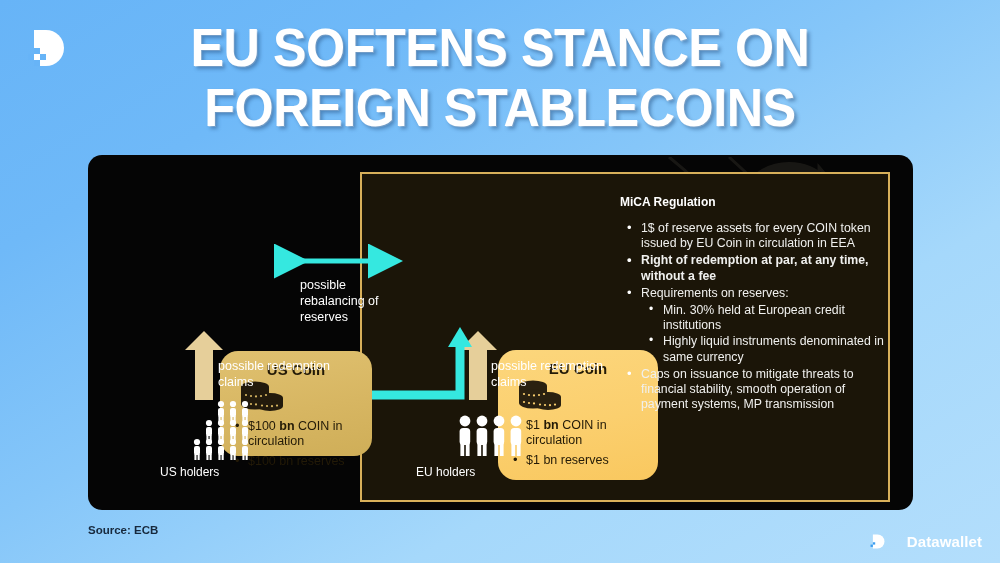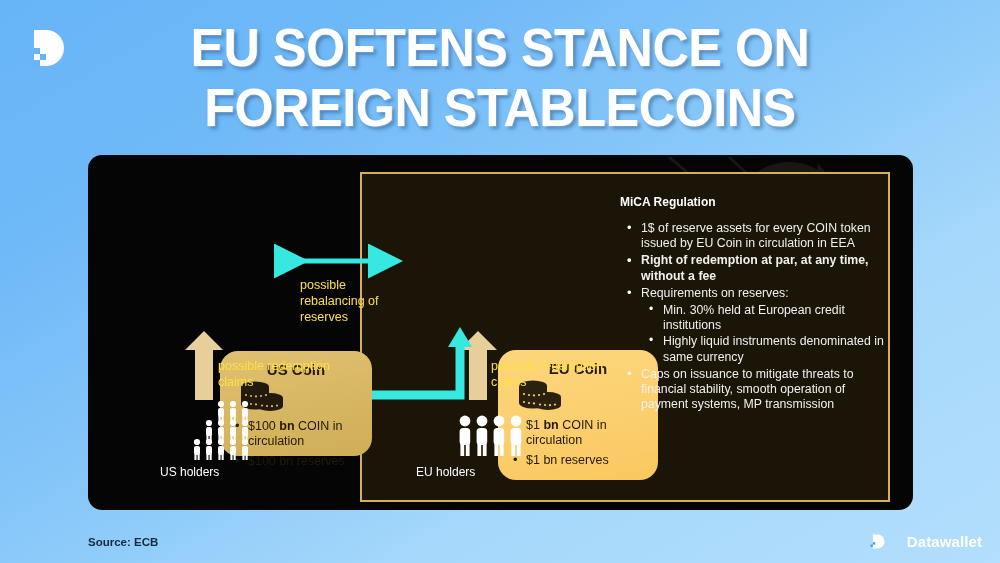--- a/index.html
+++ b/index.html
@@ -79,21 +79,21 @@
     position: relative; padding-left: 16px; margin-top: 5px;
   }
   .coin-list li::before {
     content: "\2022"; position: absolute; left: 3px; top: -1px; font-size: 13px;
   }
   .coin-list b { font-weight: 700; }
   
   .svg-layer { position: absolute; left: 0; top: 0; width: 825px; height: 355px; pointer-events: none; }
   
   .cap {
-    position: absolute; color: #fde047; font-size: 12.5px; line-height: 16px;
+    position: absolute; color: #ffffff; font-size: 12.5px; line-height: 16px;
   }
   #cap-rebalance { left: 212px; top: 122px; width: 92px; }
   #cap-redeem-us { left: 130px; top: 203px; width: 130px; }
   #cap-redeem-eu { left: 403px; top: 203px; width: 130px; }
   
   .holders-label {
     position: absolute; color: #ffffff; font-size: 12px; font-weight: 400;
   }
   #us-holders-label { left: 72px; top: 310px; }
   #eu-holders-label { left: 328px; top: 310px; }
@@ -115,21 +115,21 @@
   .mica-list li.strong { font-weight: 700; }
   .mica-sub { list-style: none; margin-top: 2px; }
   .mica-sub > li {
     position: relative; padding-left: 22px; margin-bottom: 1px;
   }
   .mica-sub > li::before {
     content: "\2022"; position: absolute; left: 8px; top: -1px; font-size: 12px; color: #ffffff;
   }
   
   #source-note {
-    position: absolute; left: 88px; top: 536px;
+    position: absolute; left: 88px; top: 524px;
     font-size: 11.5px; font-weight: 700; color: #17293d;
   }
   #watermark {
     position: absolute; right: 18px; bottom: 13px;
     display: flex; align-items: center; gap: 21px;
   }
   #watermark-text { color: #ffffff; font-size: 15px; font-weight: 700; letter-spacing: .1px; }
 </style>
 </head>
 <body>

